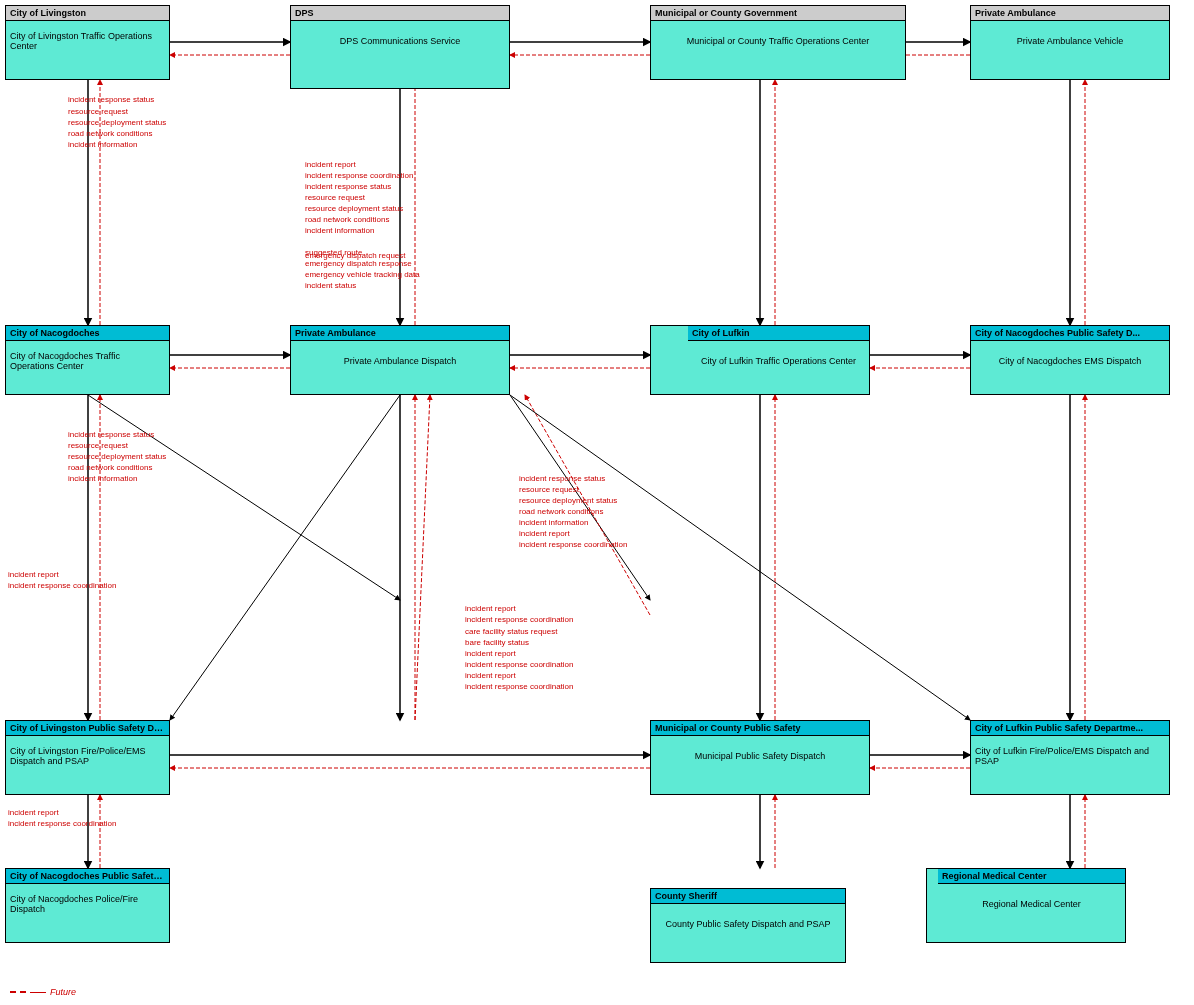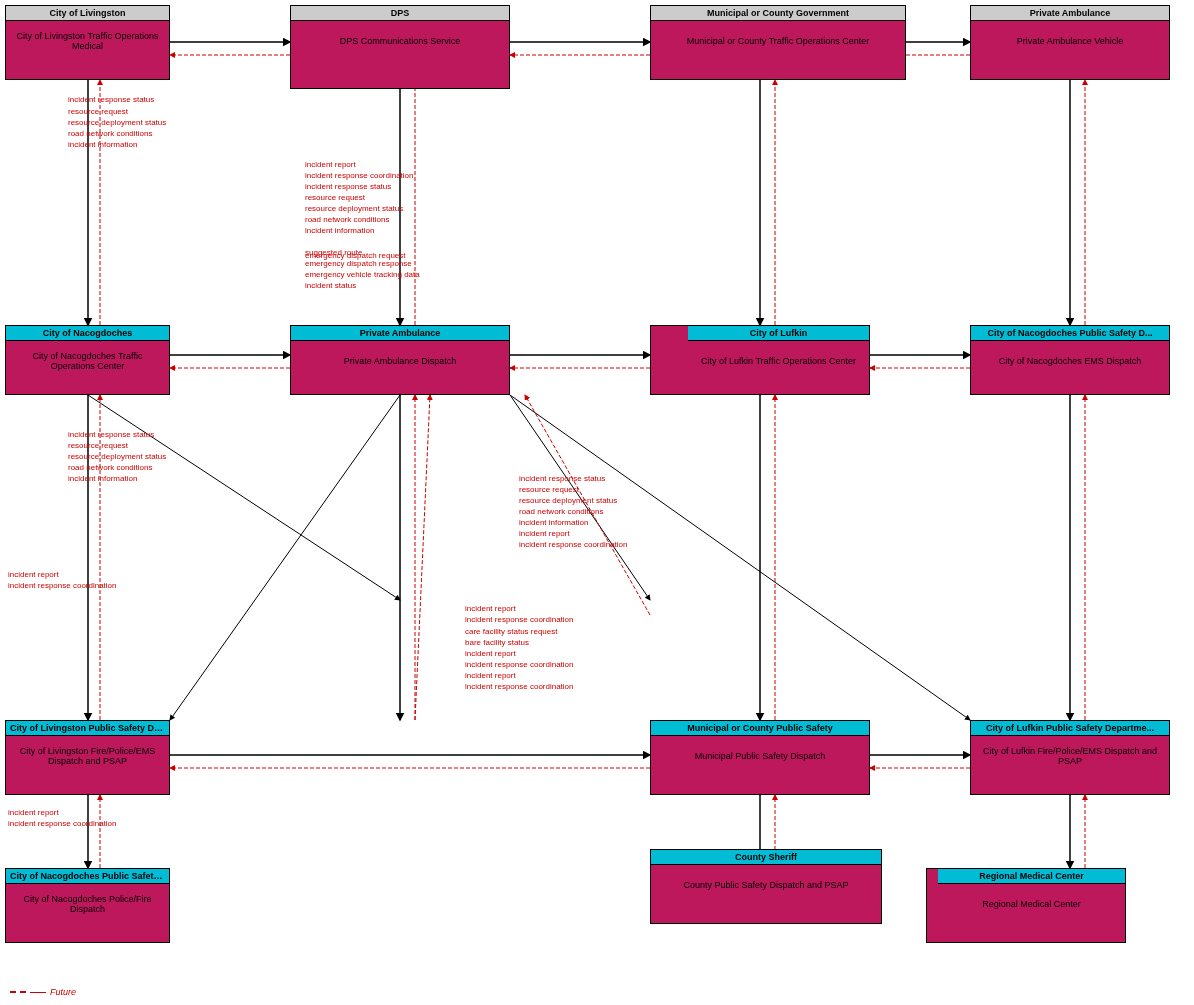--- a/index.html
+++ b/index.html
@@ -14,22 +14,21 @@
     }
     .diagram-container {
       position: relative;
       width: 1194px;
       height: 1005px;
       background: #fff;
     }
     .node {
       position: absolute;
       border: 1px solid #000;
-      background: #be185d;
-      text-align: center;
+      background: #5eead4;
     }
     .node-header {
       background: #00bcd4;
       color: #000;
       font-weight: bold;
       font-size: 9px;
       padding: 2px 4px;
       border-bottom: 1px solid #000;
       white-space: nowrap;
       overflow: hidden;
@@ -151,21 +150,21 @@
 
     <line x1="510" y1="395" x2="970" y2="720" stroke="#000" stroke-width="1" marker-end="url(#arrow-black)"></line>
 
     <line x1="88" y1="395" x2="400" y2="600" stroke="#000" stroke-width="1" marker-end="url(#arrow-black)"></line>
 
   </svg>
 
   <div id="nodes-container">
       <div class="node" style="left: 5px; top: 5px; width: 165px; height: 75px;">
         <div class="node-header node-header-gray">City of Livingston</div>
-        <div class="node-body">City of Livingston Traffic Operations Medical</div>
+        <div class="node-body">City of Livingston Traffic Operations Center</div>
       </div>
       <div class="node" style="left: 290px; top: 5px; width: 220px; height: 84px;">
         <div class="node-header node-header-gray">DPS</div>
         <div class="node-body">DPS Communications Service</div>
       </div>
       <div class="node" style="left: 650px; top: 5px; width: 256px; height: 75px;">
         <div class="node-header node-header-gray">Municipal or County Government</div>
         <div class="node-body">Municipal or County Traffic Operations Center</div>
       </div>
       <div class="node" style="left: 970px; top: 5px; width: 200px; height: 75px;">
@@ -197,21 +196,21 @@
         <div class="node-body">Municipal Public Safety Dispatch</div>
       </div>
       <div class="node" style="left: 970px; top: 720px; width: 200px; height: 75px;">
         <div class="node-header node-header">City of Lufkin Public Safety Departme...</div>
         <div class="node-body">City of Lufkin Fire/Police/EMS Dispatch and PSAP</div>
       </div>
       <div class="node" style="left: 5px; top: 868px; width: 165px; height: 75px;">
         <div class="node-header node-header">City of Nacogdoches Public Safety D...</div>
         <div class="node-body">City of Nacogdoches Police/Fire Dispatch</div>
       </div>
-      <div class="node" style="left: 650px; top: 849px; width: 232px; height: 75px;">
+      <div class="node" style="left: 650px; top: 888px; width: 196px; height: 75px;">
         <div class="node-header node-header">County Sheriff</div>
         <div class="node-body">County Public Safety Dispatch and PSAP</div>
       </div>
       <div class="node" style="left: 926px; top: 868px; width: 200px; height: 75px; padding-left: 11px;">
         <div class="node-header node-header">Regional Medical Center</div>
         <div class="node-body">Regional Medical Center</div>
       </div>
     </div>
 
   <div id="labels-container">

